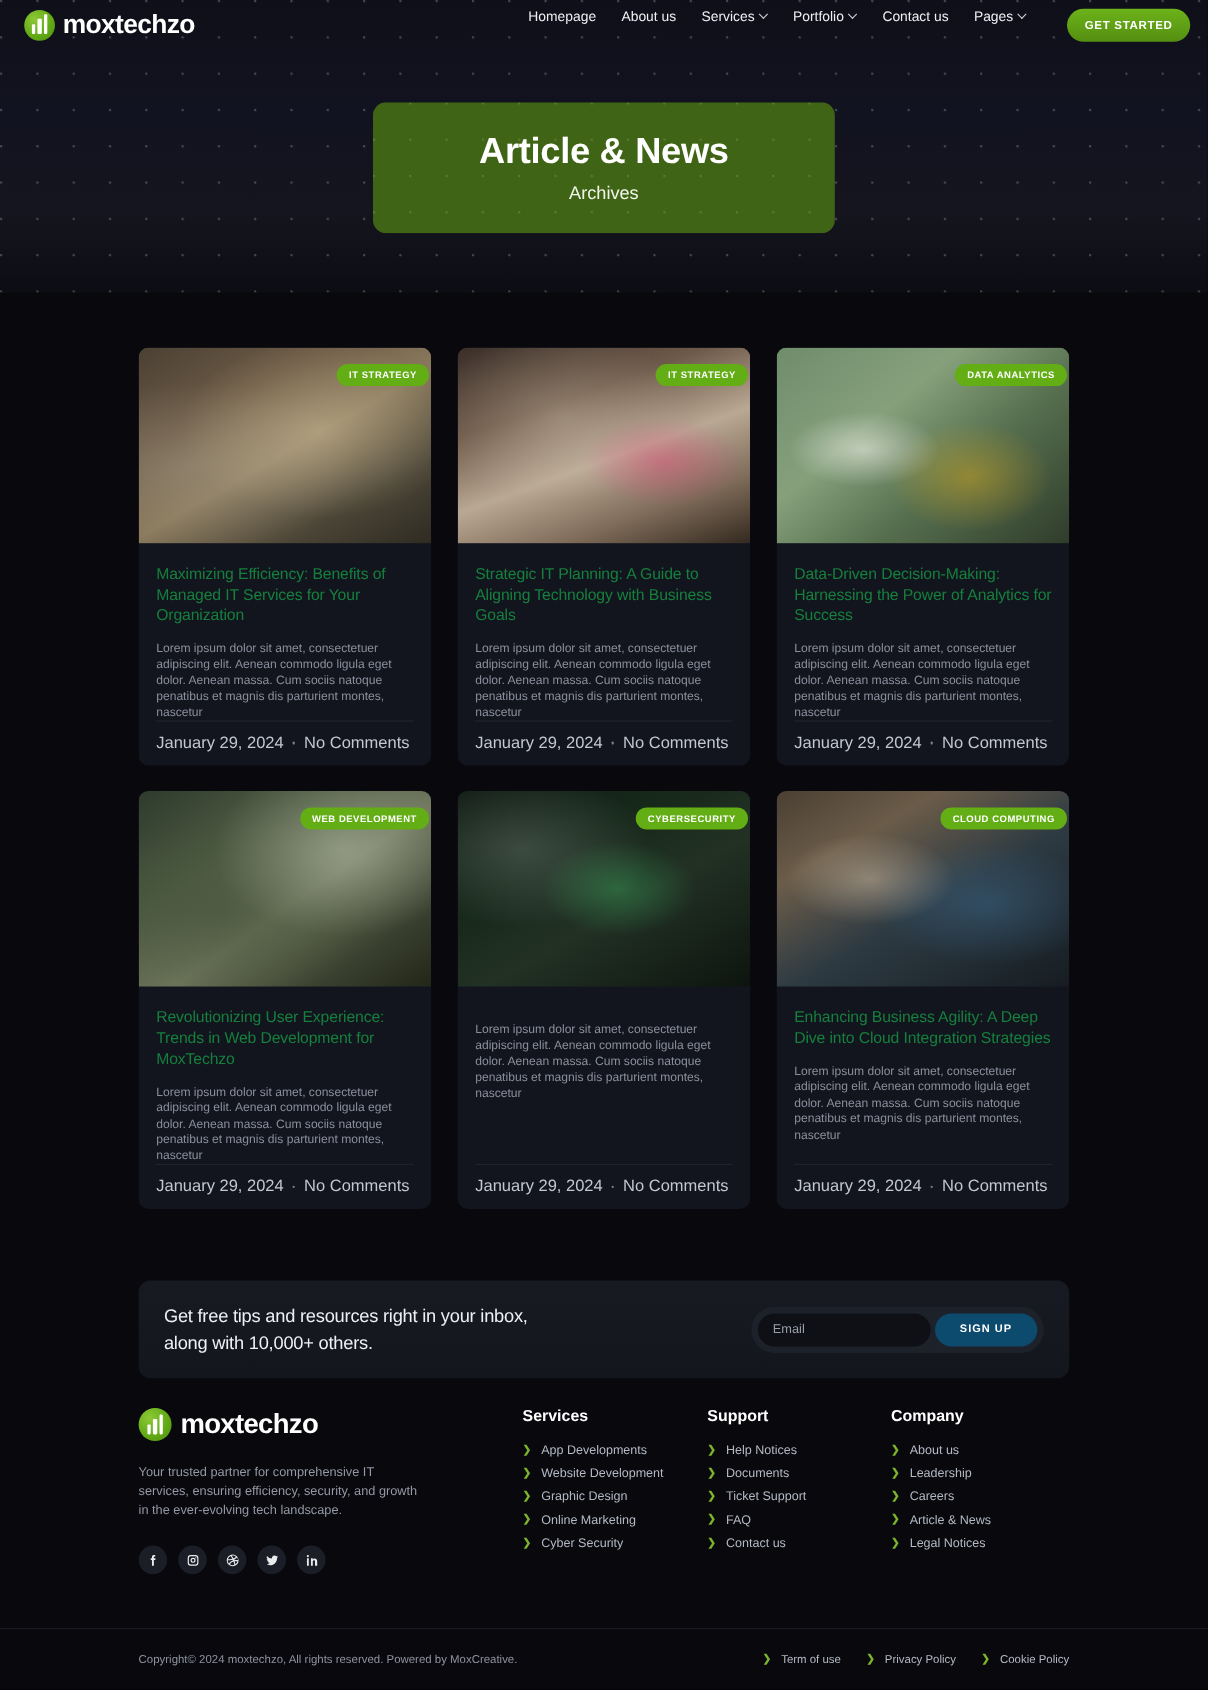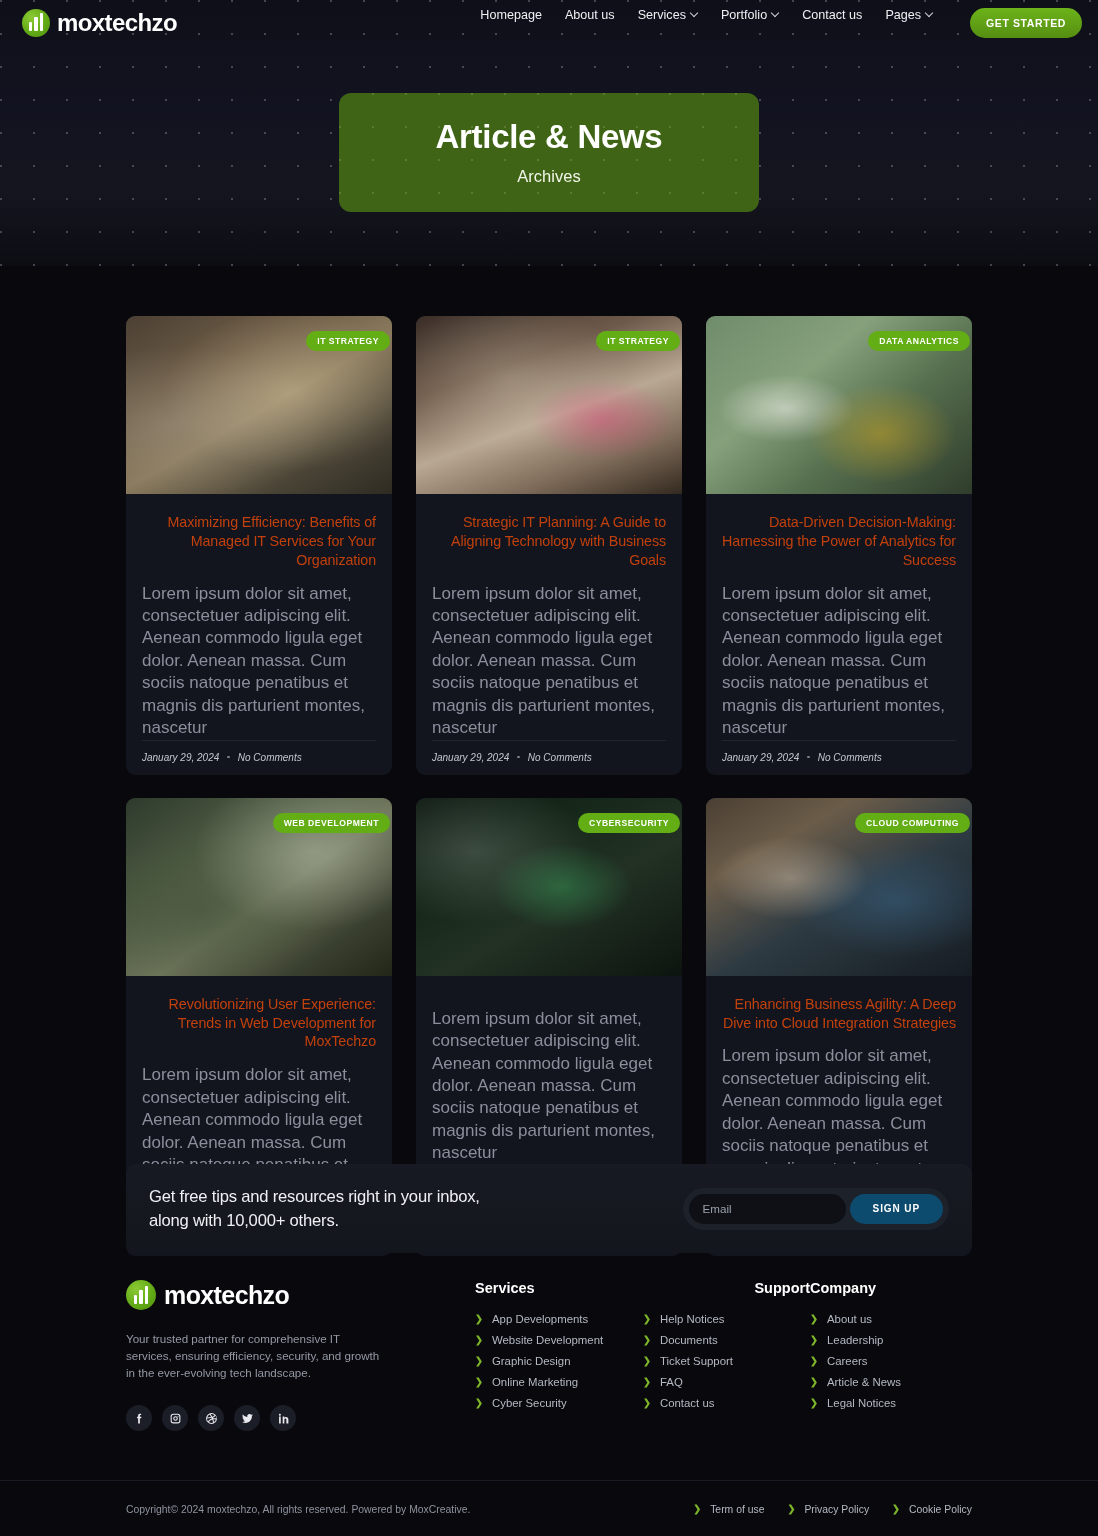--- a/index.html
+++ b/index.html
@@ -78,31 +78,31 @@
   }
   .card-media{ position:relative; height:178px; overflow:hidden; }
   .ph{ position:absolute; inset:0; }
   .badge{
     position:absolute; top:15px; right:2px; z-index:4;
     background:#63ad15; color:#fff; font-size:8.6px; font-weight:700;
     letter-spacing:.5px; padding:5px 11px; border-radius:11px; white-space:nowrap;
   }
   .card-body{ padding:19px 16px 0 16px; flex:1; }
   .card-title{
-    color:#c2410c; font-size:14.3px; font-weight:500; line-height:1.32; letter-spacing:-.1px;text-align:right;
+    color:#15803d; font-size:14.3px; font-weight:500; line-height:1.32; letter-spacing:-.1px;
   }
   .card-exc{
-    color:#8b8f9c; font-size:17px; line-height:1.32; margin-top:13px;
+    color:#8b8f9c; font-size:11px; line-height:1.32; margin-top:13px;
   }
   .card-foot{
     margin:0 16px; padding:11px 0 12px 0;
     border-top:1px solid #22252f;
     display:flex; align-items:center; gap:8px;
   }
-  .meta{ color:#c3c7d0; font-size:10px; font-weight:500;font-style:italic; }
+  .meta{ color:#c3c7d0; font-size:15px; font-weight:500; }
   .dot-sep{ width:2.5px; height:2.5px; border-radius:50%; background:#7b808c; }
 
   
   .img-office{ background:linear-gradient(150deg,#4b4034 0%,#6b5a45 28%,#8a7a5d 52%,#4a4436 78%,#2f2b22 100%); }
   .img-office::after{ content:""; position:absolute; inset:0;
     background:radial-gradient(ellipse at 62% 42%, rgba(255,235,190,.30), transparent 55%),
                radial-gradient(ellipse at 18% 60%, rgba(210,205,195,.22), transparent 50%); }
   .img-hands{ background:linear-gradient(160deg,#3a2e28 0%,#6e5a4a 30%,#b9a894 55%,#7d6a58 78%,#33291f 100%); }
   .img-hands::after{ content:""; position:absolute; inset:0;
     background:radial-gradient(ellipse at 70% 58%, rgba(232,60,120,.40), transparent 28%),
@@ -158,21 +158,21 @@
   .f-desc{ color:#9499a5; font-size:11.6px; line-height:1.45; margin-top:21px; width:255px; }
   .socials{ display:flex; gap:10px; margin-top:24px; }
   .soc{
     width:26px; height:26px; border-radius:50%; background:#1b1e27;
     display:flex; align-items:center; justify-content:center; cursor:pointer;
   }
   .soc svg{ width:13px; height:13px; fill:#e9ebef; }
 
   .f-col{ width:auto; }
   .f-col.c1{ margin-left:49px; width:168px; }
-  .f-col.c2{ width:167px;text-align:right; }
+  .f-col.c2{ width:167px; }
   .f-col.c3{ width:auto; }
   .f-head{ color:#fff; font-size:14.5px; font-weight:600; margin-bottom:17px; }
   .f-link{
     display:flex; align-items:center; gap:9px; margin-bottom:9px; cursor:pointer;
   }
   .f-link .arr{
     color:#7cb42a; font-size:9.5px; font-weight:700; line-height:1;
   }
   .f-link span.txt{ color:#b4b9c3; font-size:11.4px; }
 

